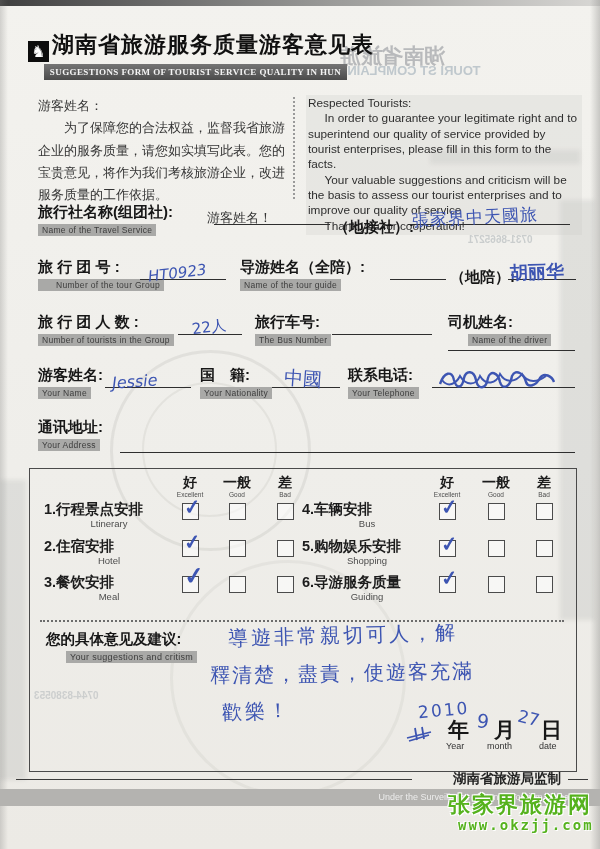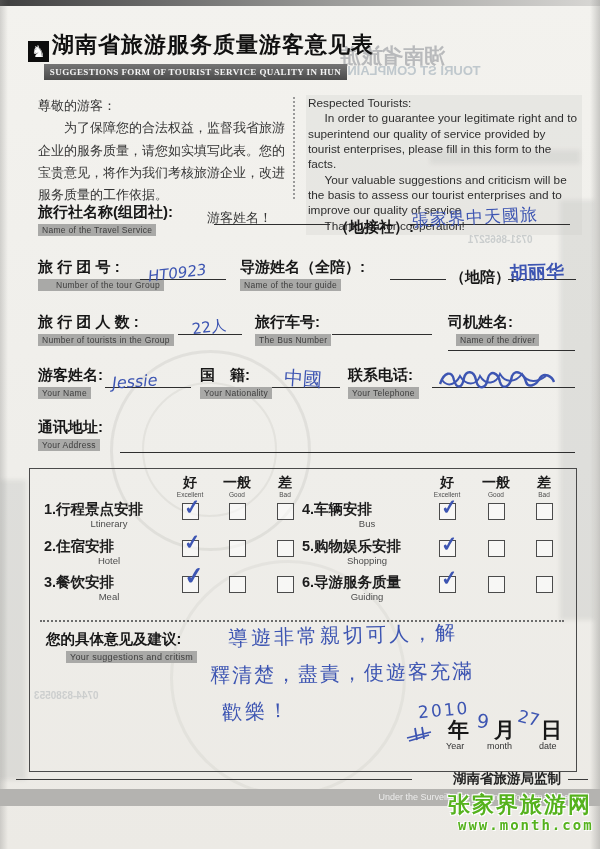--- a/index.html
+++ b/index.html
@@ -76,21 +76,21 @@
   <span class="bleed" style="left:34px;top:690px;font-size:10px;color:rgba(130,140,150,.3);">0744-8380553</span>
   <div class="ghost-block" style="left:560px;top:200px;width:34px;height:420px;"></div>
   <div class="ghost-block" style="left:0px;top:480px;width:26px;height:300px;"></div>
   <div class="ghost-block" style="left:430px;top:150px;width:150px;height:14px;"></div>
 
   <div class="logo">♞</div>
   <div class="title-cn">湖南省旅游服务质量游客意见表</div>
   <div class="title-band">SUGGESTIONS FORM OF TOURIST SERVICE QUALITY IN HUN</div>
 
   <div class="intro-cn">
-    <div>尊敬的游客：</div>
+    <div>游客姓名：</div>
     <p class="body">为了保障您的合法权益，监督我省旅游企业的服务质量，请您如实填写此表。您的宝贵意见，将作为我们考核旅游企业，改进服务质量的工作依据。</p>
     <div class="closing">游客姓名！</div>
   </div>
   <div class="intro-divider"></div>
   <div class="intro-en">
     <p class="first">Respected Tourists:</p>
     <p>In order to guarantee your legitimate right and to superintend our quality of service provided by tourist enterprises, please fill in this form to the facts.</p>
     <p>Your valuable suggestions and criticism will be the basis to assess our tourist enterprises and to improve our quality of service</p>
     <p>Thank you for cooperation!</p>
   </div>
@@ -114,21 +114,21 @@
   <span class="hw" style="left:510px;top:260px;font-size:18px;font-weight:bold;transform:rotate(-2deg);">胡丽华</span>
 
   <span class="lbl" style="left:38px;top:313px;">旅 行 团 人 数 :</span>
   <span class="bar" style="left:38px;top:334px;">Number of tourists in the Group</span>
   <div class="ul" style="left:178px;top:334px;width:64px;"></div>
   <span class="hw" style="left:192px;top:318px;font-size:15px;transform:rotate(-8deg);">22人</span>
   <span class="lbl" style="left:255px;top:313px;">旅行车号:</span>
   <span class="bar" style="left:255px;top:334px;">The Bus Number</span>
   <div class="ul" style="left:332px;top:334px;width:100px;"></div>
   <span class="lbl" style="left:448px;top:313px;">司机姓名:</span>
-  <span class="bar" style="left:456px;top:334px;">Name of the driver</span>
+  <span class="bar" style="left:468px;top:334px;">Name of the driver</span>
   <div class="ul" style="left:448px;top:350px;width:127px;"></div>
 
   <span class="lbl" style="left:38px;top:366px;">游客姓名:</span>
   <span class="bar" style="left:38px;top:387px;">Your Name</span>
   <div class="ul" style="left:105px;top:387px;width:86px;"></div>
   <span class="hw" style="left:112px;top:372px;font-size:16px;font-style:italic;transform:rotate(-4deg);">Jessie</span>
   <span class="lbl" style="left:200px;top:366px;">国　籍:</span>
   <span class="bar" style="left:200px;top:387px;">Your Nationality</span>
   <div class="ul" style="left:272px;top:387px;width:68px;"></div>
   <span class="hw" style="left:284px;top:366px;font-size:19px;transform:rotate(4deg);">中國</span>
@@ -224,15 +224,15 @@
   <span style="position:absolute;left:539px;top:741px;font-size:9px;color:#333;">date</span>
 
   <div class="issuer-row">
     <div class="issuer-line" style="flex:1;"></div>
     <span class="issuer-text">湖南省旅游局监制</span>
     <div class="issuer-line" style="width:20px;"></div>
   </div>
   <div class="gray-band"></div>
   <span class="surveil">Under the Surveillance of Hunan Tourism Bureau</span>
   <span class="wm-name">张家界旅游网</span>
-  <span class="wm-url">www.month.com</span>
+  <span class="wm-url">www.okzjj.com</span>
 
 </div>
 
 </body></html>

